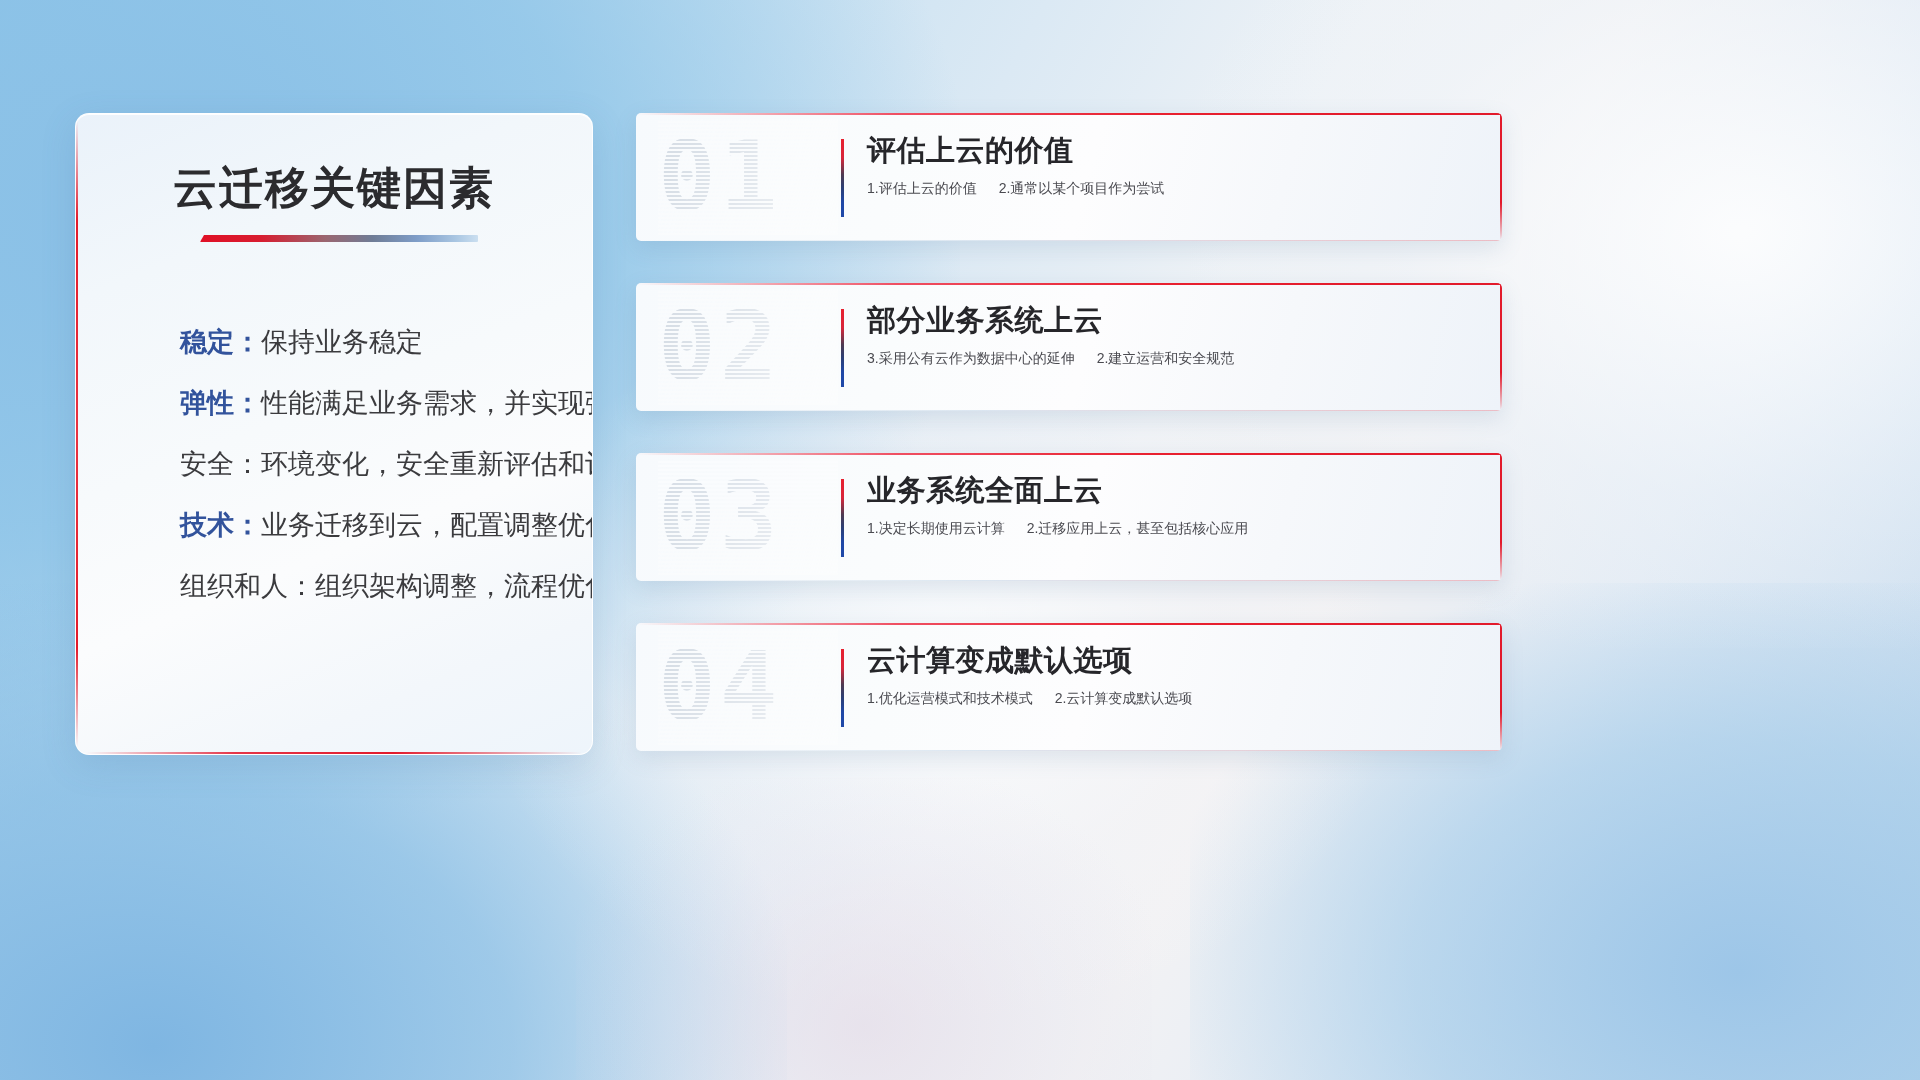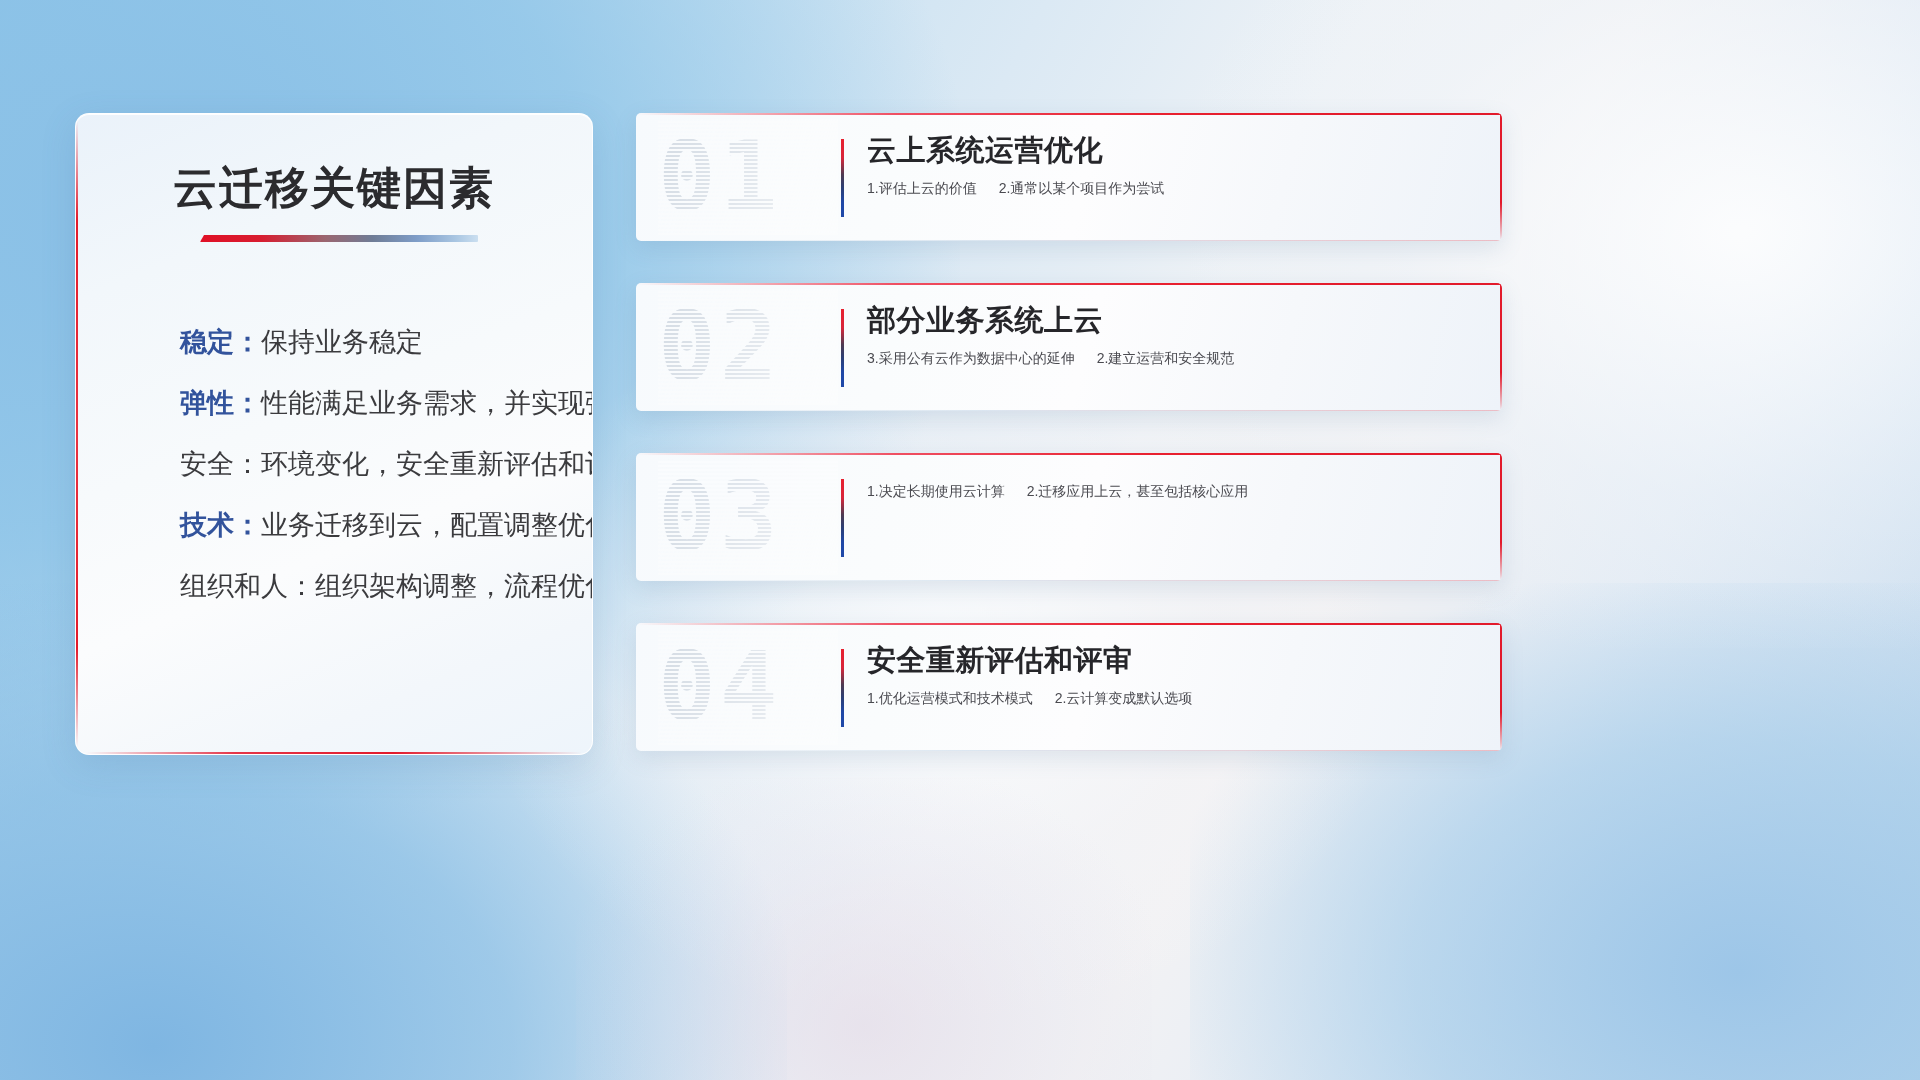--- a/index.html
+++ b/index.html
@@ -161,21 +161,21 @@
 </div>
 
 <div id="cards">
     <div class="card">
       <div class="top-red"></div>
       <div class="right-red"></div>
       <div class="bot-fade"></div>
       <div class="ghost-num">01<span class="mask"></span><span class="fade"></span></div>
       <div class="accent-bar"></div>
       <div class="card-body">
-        <div class="card-title">云上系统运营优化</div>
+        <div class="card-title">评估上云的价值</div>
         <div class="card-sub"><span>1.评估上云的价值</span><span class="gap"></span><span>2.通常以某个项目作为尝试</span></div>
       </div>
     </div>
     <div class="card">
       <div class="top-red"></div>
       <div class="right-red"></div>
       <div class="bot-fade"></div>
       <div class="ghost-num">02<span class="mask"></span><span class="fade"></span></div>
       <div class="accent-bar"></div>
       <div class="card-body">
@@ -183,27 +183,28 @@
         <div class="card-sub"><span>3.采用公有云作为数据中心的延伸</span><span class="gap"></span><span>2.建立运营和安全规范</span></div>
       </div>
     </div>
     <div class="card">
       <div class="top-red"></div>
       <div class="right-red"></div>
       <div class="bot-fade"></div>
       <div class="ghost-num">03<span class="mask"></span><span class="fade"></span></div>
       <div class="accent-bar"></div>
       <div class="card-body">
+        <div class="card-title">业务系统全面上云</div>
         <div class="card-sub"><span>1.决定长期使用云计算</span><span class="gap"></span><span>2.迁移应用上云，甚至包括核心应用</span></div>
       </div>
     </div>
     <div class="card">
       <div class="top-red"></div>
       <div class="right-red"></div>
       <div class="bot-fade"></div>
       <div class="ghost-num">04<span class="mask"></span><span class="fade"></span></div>
       <div class="accent-bar"></div>
       <div class="card-body">
-        <div class="card-title">安全重新评估和评审</div>
+        <div class="card-title">云计算变成默认选项</div>
         <div class="card-sub"><span>1.优化运营模式和技术模式</span><span class="gap"></span><span>2.云计算变成默认选项</span></div>
       </div>
     </div>
   </div>
 
 </body></html>

